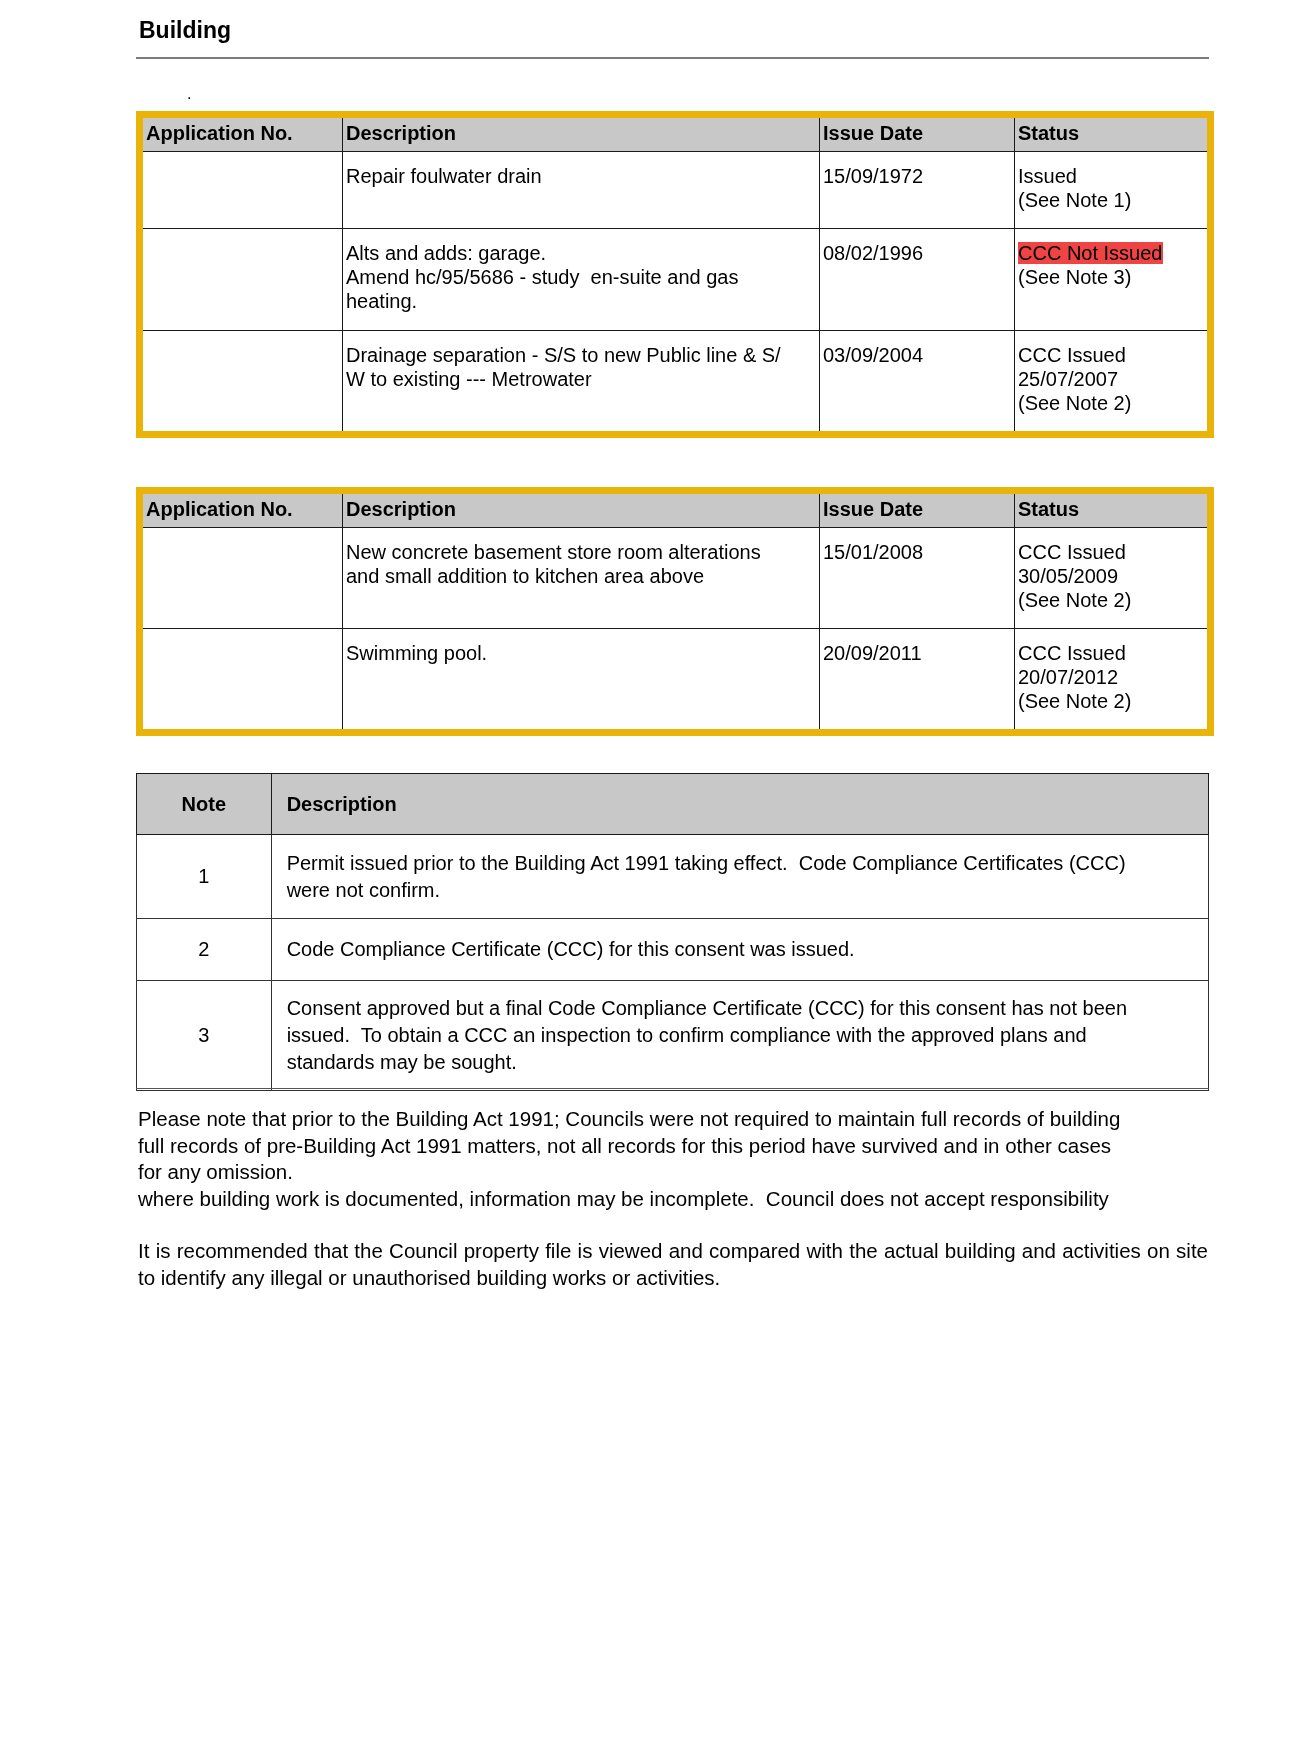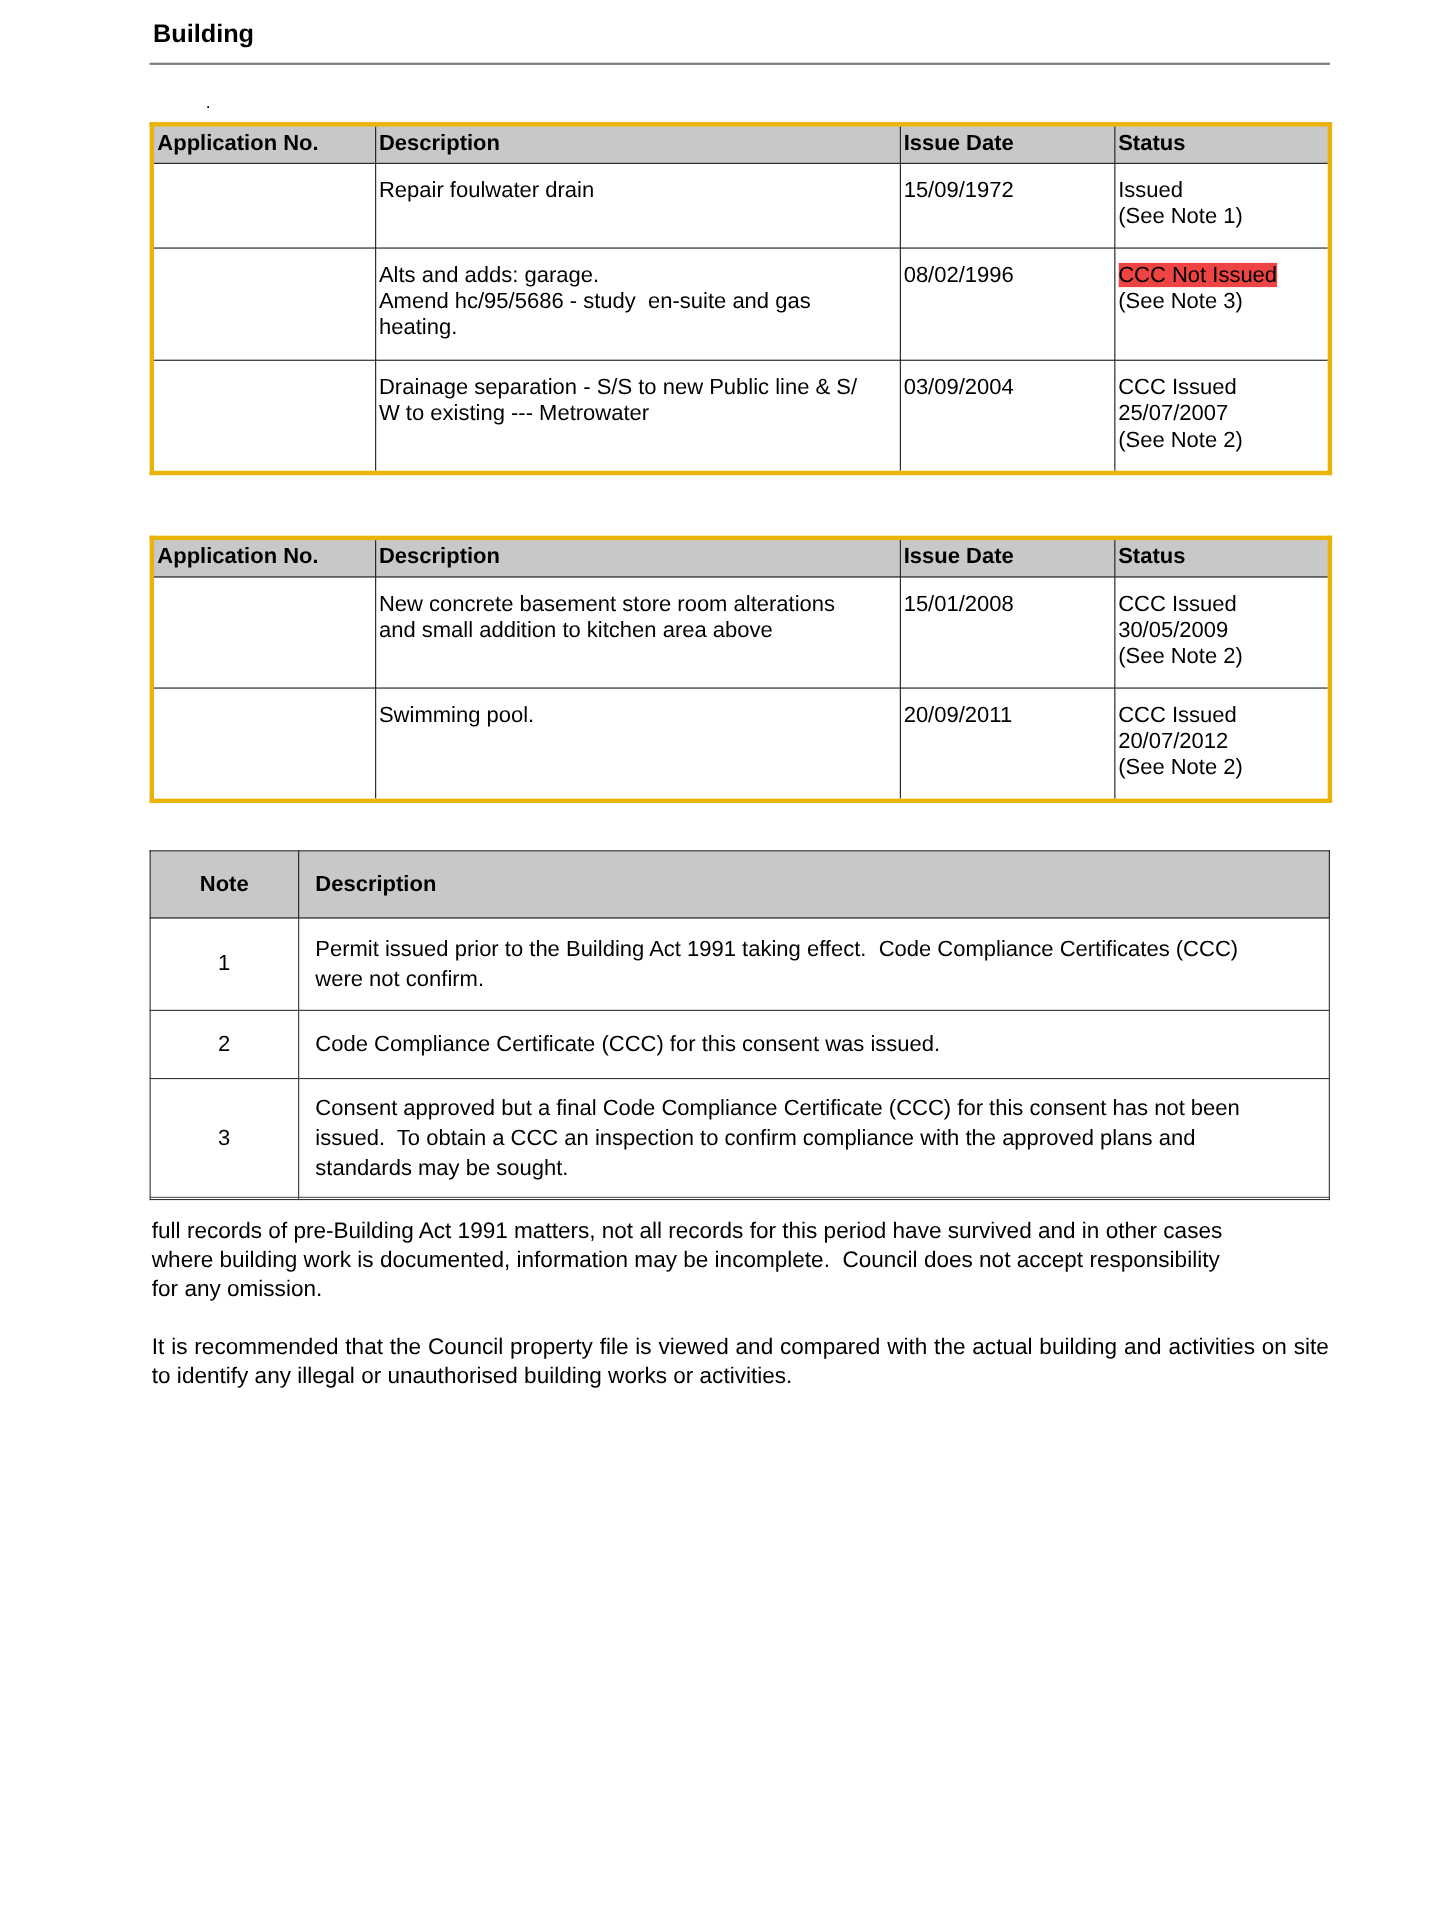--- a/index.html
+++ b/index.html
@@ -19,21 +19,21 @@
       font-family: "Liberation Sans", sans-serif; font-size: 20px; line-height: 24px;
     }
     table.grid th, table.grid td {
       border: 1.5px solid #1a1a1a; padding: 0; vertical-align: top; text-align: left;
     }
     table.grid th {
       background: #c8c8c8; font-weight: bold; padding: 3px 3px 0 3px; height: 30px;
       font-size: 20px;
     }
     table.grid td { padding: 12px 3px 0 3px; }
-    .outer { border: 4px solid #eab308; }
+    .outer { border: 7px solid #eab308; }
 
     #tbl1 { left: 136px; top: 111px; width: 1073px; }
     #tbl2 { left: 136px; top: 487px; width: 1073px; }
     .c1 { width: 203px; } .c2 { width: 477px; } .c3 { width: 195px; } .c4 { width: 196px; }
     #tbl1 tr.r1 td { height: 64px; }
     #tbl1 tr.r2 td { height: 89px; }
     #tbl1 tr.r3 td { height: 88px; }
     #tbl2 tr td { height: 88px; }
 
     .hl { background: #ef4444; }
@@ -196,18 +196,19 @@
         <div>standards may be sought.</div>
       </td>
     </tr>
   </tbody>
 </table>
 
 <div class="abs rule-bottom"></div>
 
 <div class="abs disclaimer">
   <div>
+    <span class="line" style="white-space:pre">Please note that prior to the Building Act 1991; Councils were not required to maintain full records of building</span>
     <span class="line" style="white-space:pre">full records of pre-Building Act 1991 matters, not all records for this period have survived and in other cases</span>
+    <span class="line" style="white-space:pre">for any omission.</span>
     <span class="line" style="white-space:pre">where building work is documented, information may be incomplete.  Council does not accept responsibility</span>
-    <span class="line" style="white-space:pre">for any omission.</span>
   </div>
   <div class="p2">It is recommended that the Council property file is viewed and compared with the actual building and activities on site to identify any illegal or unauthorised building works or activities.</div>
 </div>
 
 </body></html>

